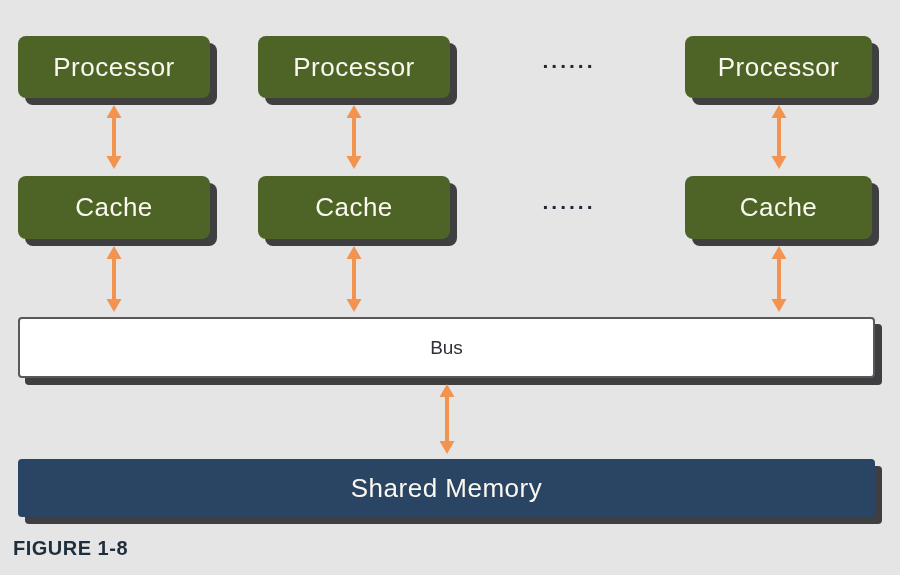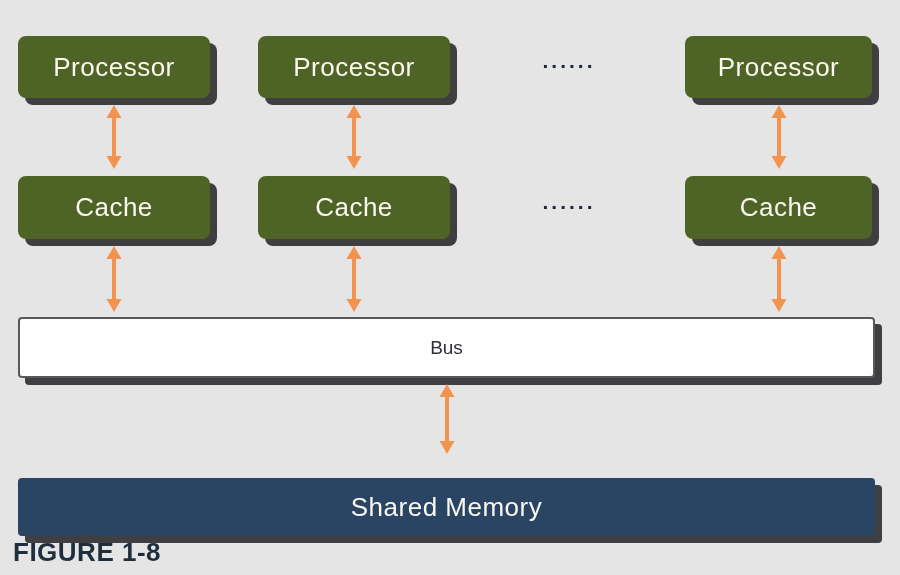--- a/index.html
+++ b/index.html
@@ -61,21 +61,21 @@
   .varrow {
     position: absolute;
     display: block;
   }
   .af { fill: var(--arrow-orange, #F29350); }
   .caption {
     position: absolute;
     left: 13px;
     top: 537px;
     color: var(--caption-color, #1F2E3C);
-    font-size: 26px;
+    font-size: 20px;
     font-weight: 700;
     letter-spacing: 0.5px;
   }
 </style>
 </head>
 <body>
 
 <div class="canvas">
 
   <div class="box green-box" style="left:18px; top:36px; width:192px; height:62px;">
@@ -135,19 +135,19 @@
   <div class="box bus-box" style="left:18px; top:317px; width:857px; height:61px;">
     <span>Bus</span>
   </div>
 
   <svg class="varrow" style="left:438px; top:384px;" width="18" height="70">
     <polygon class="af" points="9,0 1.5,13 16.5,13"></polygon>
     <rect class="af" x="7" y="12" width="4" height="46"></rect>
     <polygon class="af" points="9,70 1.5,57 16.5,57"></polygon>
   </svg>
 
-  <div class="box navy-box" style="left:18px; top:459px; width:857px; height:58px;margin-top:19px;">
+  <div class="box navy-box" style="left:18px; top:459px; width:857px; height:58px;">
     <span>Shared Memory</span>
   </div>
 
   <div class="caption">FIGURE 1-8</div>
 
 </div>
 
 </body></html>

